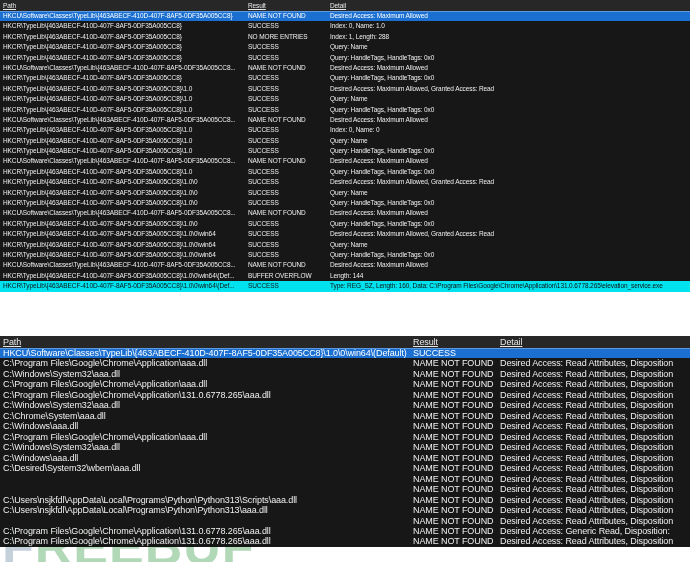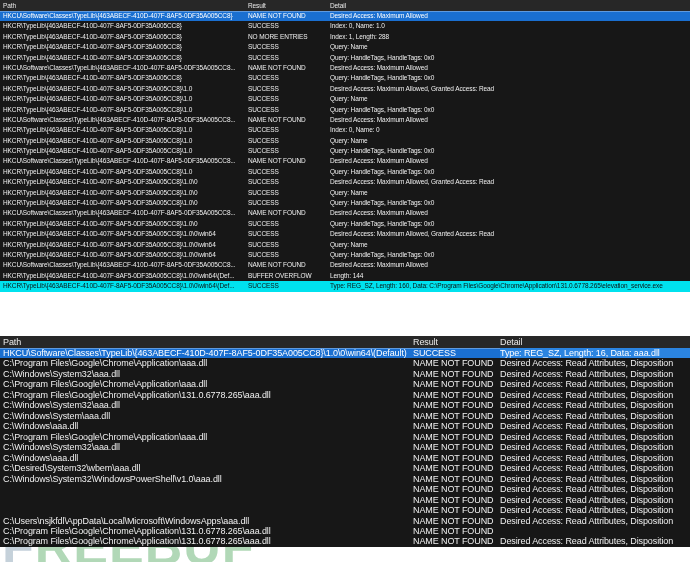--- a/index.html
+++ b/index.html
@@ -17,21 +17,21 @@
   .hdr{position:relative;}
   .panel1 .hdr{height:11px;line-height:11px;background:rgba(255,255,255,0.07);}
   .panel2 .hdr{height:12px;line-height:12px;background:rgba(255,255,255,0.07);}
   .row{position:relative;}
   .panel1 .row{height:10.4px;line-height:10.4px;}
   .panel2 .row{height:10.47px;line-height:10.47px;}
   .cell{
     position:absolute;top:0;white-space:pre;color:#efefef;
     letter-spacing:-0.1px;
   }
-  .hdr .cell{color:#e9e9e9;}
+  .hdr .cell{color:#e9e9e9;text-decoration:underline;}
   .panel1 .c0{left:3px;}  .panel1 .c1{left:248px;} .panel1 .c2{left:330px;right:0;}
   .panel2 .c0{left:3px;}  .panel2 .c1{left:413px;} .panel2 .c2{left:500px;right:0;}
   .sel-blue{box-shadow:inset 0 1px 0 rgba(255,255,255,0.30);}
   .sel-blue .cell{color:#ffffff;}
   .sel-cyan .cell{color:#0a1414;}
   .watermark{
     position:absolute;left:2px;top:520px;z-index:1;
     font-weight:bold;font-size:52px;line-height:52px;letter-spacing:1px;
     opacity:0.8;user-select:none;
   }
@@ -186,21 +186,20 @@
 
 <div class="panel panel2">
   <div class="hdr">
       <span class="cell c0">Path</span>
       <span class="cell c1">Result</span>
       <span class="cell c2">Detail</span>
     </div>
 <div class="row sel-blue" style="background: rgb(26, 111, 208);">
       <span class="cell c0">HKCU\Software\Classes\TypeLib\{463ABECF-410D-407F-8AF5-0DF35A005CC8}\1.0\0\win64\(Default)</span>
       <span class="cell c1">SUCCESS</span>
-      <span class="cell c2" style="background: rgb(43, 132, 224);">Type: REG_SZ, Length: 16, Data: aaa.dll</span>
     </div>
     <div class="row">
       <span class="cell c0">C:\Program Files\Google\Chrome\Application\aaa.dll</span>
       <span class="cell c1">NAME NOT FOUND</span>
       <span class="cell c2">Desired Access: Read Attributes, Disposition</span>
     </div>
     <div class="row">
       <span class="cell c0">C:\Windows\System32\aaa.dll</span>
       <span class="cell c1">NAME NOT FOUND</span>
       <span class="cell c2">Desired Access: Read Attributes, Disposition</span>
@@ -214,21 +213,21 @@
       <span class="cell c0">C:\Program Files\Google\Chrome\Application\131.0.6778.265\aaa.dll</span>
       <span class="cell c1">NAME NOT FOUND</span>
       <span class="cell c2">Desired Access: Read Attributes, Disposition</span>
     </div>
     <div class="row">
       <span class="cell c0">C:\Windows\System32\aaa.dll</span>
       <span class="cell c1">NAME NOT FOUND</span>
       <span class="cell c2">Desired Access: Read Attributes, Disposition</span>
     </div>
     <div class="row">
-      <span class="cell c0">C:\Windows\System\aaa.dll</span>
+      <span class="cell c0">C:\Chrome\System\aaa.dll</span>
       <span class="cell c1">NAME NOT FOUND</span>
       <span class="cell c2">Desired Access: Read Attributes, Disposition</span>
     </div>
     <div class="row">
       <span class="cell c0">C:\Windows\aaa.dll</span>
       <span class="cell c1">NAME NOT FOUND</span>
       <span class="cell c2">Desired Access: Read Attributes, Disposition</span>
     </div>
     <div class="row">
       <span class="cell c0">C:\Program Files\Google\Chrome\Application\aaa.dll</span>
@@ -244,43 +243,44 @@
       <span class="cell c0">C:\Windows\aaa.dll</span>
       <span class="cell c1">NAME NOT FOUND</span>
       <span class="cell c2">Desired Access: Read Attributes, Disposition</span>
     </div>
     <div class="row">
       <span class="cell c0">C:\Desired\System32\wbem\aaa.dll</span>
       <span class="cell c1">NAME NOT FOUND</span>
       <span class="cell c2">Desired Access: Read Attributes, Disposition</span>
     </div>
     <div class="row">
-      <span class="cell c0">C:\Windows\System32\WindowsPowerShell\v1.0\aaa.dll</span>
-      <span class="cell c1">NAME NOT FOUND</span>
-      <span class="cell c2">Desired Access: Read Attributes, Disposition</span>
-    </div>
-    <div class="row">
-      <span class="cell c1">NAME NOT FOUND</span>
-      <span class="cell c2">Desired Access: Read Attributes, Disposition</span>
-    </div>
-    <div class="row">
-      <span class="cell c1">NAME NOT FOUND</span>
-      <span class="cell c2">Desired Access: Read Attributes, Disposition</span>
-    </div>
-    <div class="row">
-      <span class="cell c1">NAME NOT FOUND</span>
-      <span class="cell c2">Desired Access: Read Attributes, Disposition</span>
-    </div>
-    <div class="row">
-      <span class="cell c0">C:\Users\nsjkfdl\AppData\Local\Microsoft\WindowsApps\aaa.dll</span>
+      <span class="cell c1">NAME NOT FOUND</span>
+      <span class="cell c2">Desired Access: Read Attributes, Disposition</span>
+    </div>
+    <div class="row">
+      <span class="cell c1">NAME NOT FOUND</span>
+      <span class="cell c2">Desired Access: Read Attributes, Disposition</span>
+    </div>
+    <div class="row">
+      <span class="cell c0">C:\Users\nsjkfdl\AppData\Local\Programs\Python\Python313\Scripts\aaa.dll</span>
+      <span class="cell c1">NAME NOT FOUND</span>
+      <span class="cell c2">Desired Access: Read Attributes, Disposition</span>
+    </div>
+    <div class="row">
+      <span class="cell c0">C:\Users\nsjkfdl\AppData\Local\Programs\Python\Python313\aaa.dll</span>
+      <span class="cell c1">NAME NOT FOUND</span>
+      <span class="cell c2">Desired Access: Read Attributes, Disposition</span>
+    </div>
+    <div class="row">
       <span class="cell c1">NAME NOT FOUND</span>
       <span class="cell c2">Desired Access: Read Attributes, Disposition</span>
     </div>
     <div class="row">
       <span class="cell c0">C:\Program Files\Google\Chrome\Application\131.0.6778.265\aaa.dll</span>
       <span class="cell c1">NAME NOT FOUND</span>
+      <span class="cell c2">Desired Access: Generic Read, Disposition:</span>
     </div>
     <div class="row">
       <span class="cell c0">C:\Program Files\Google\Chrome\Application\131.0.6778.265\aaa.dll</span>
       <span class="cell c1">NAME NOT FOUND</span>
       <span class="cell c2">Desired Access: Read Attributes, Disposition</span>
     </div>
   </div>
 
 </body></html>

